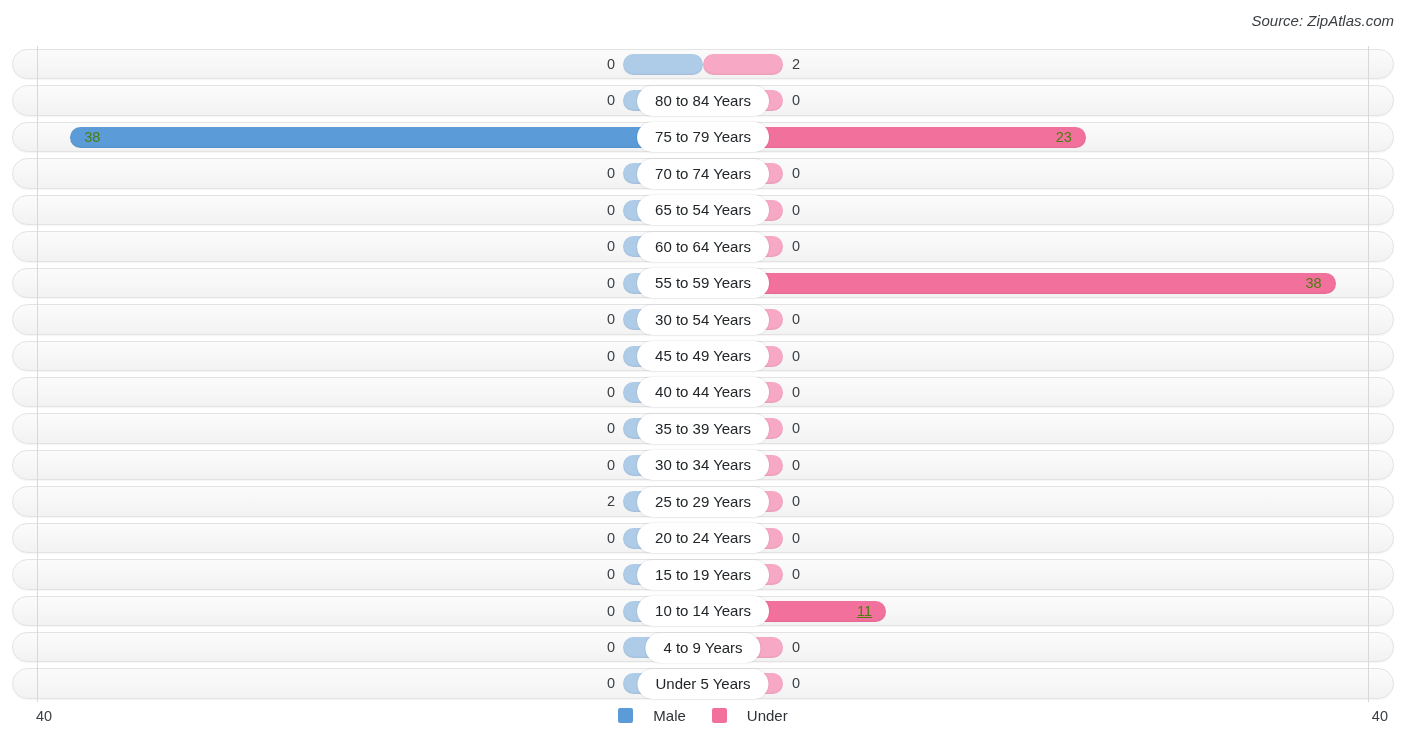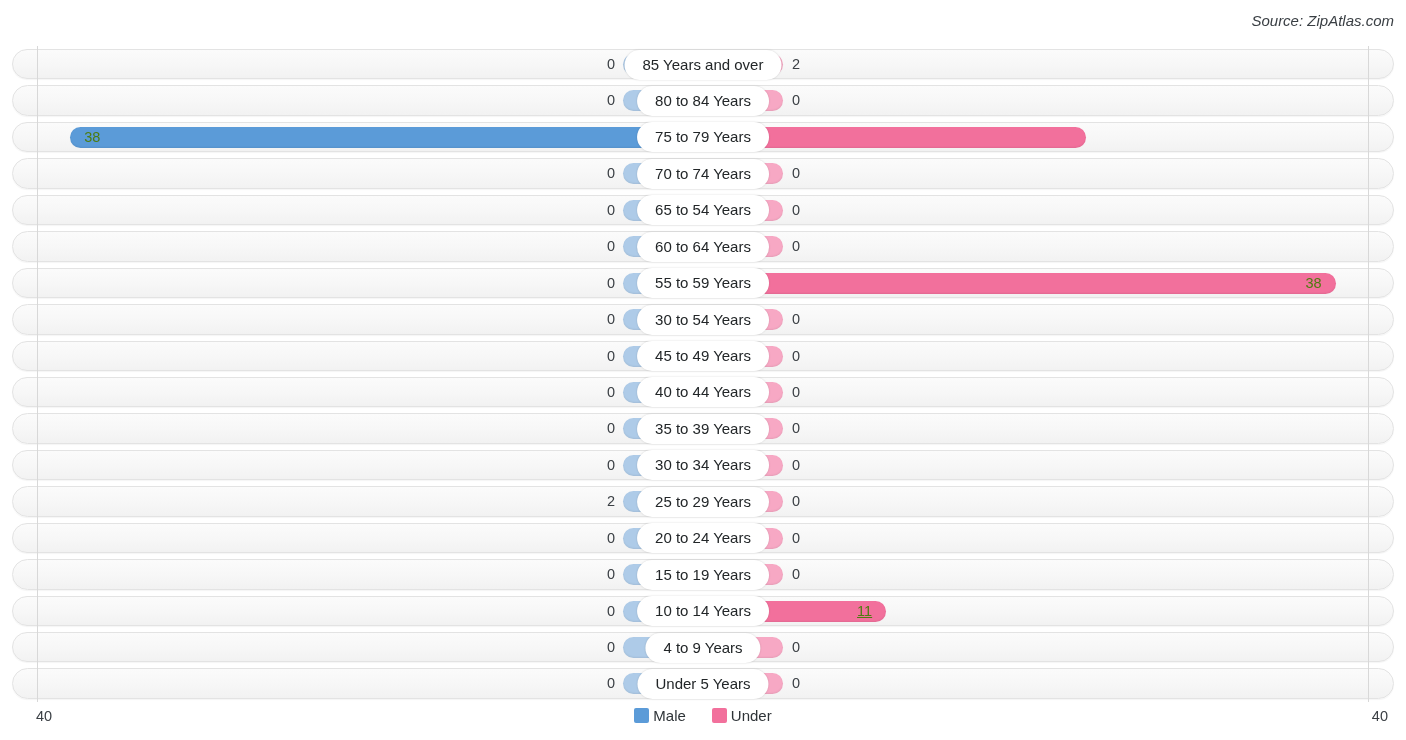--- a/index.html
+++ b/index.html
@@ -153,21 +153,21 @@
     left: 0; top: 5px;
     width: 1406px;
     display: flex;
     justify-content: center;
     align-items: center;
     gap: 26px;
   }
   .legend-item {
     display: flex;
     align-items: center;
-    gap: 4px;
+    gap: 20px;
     font-size: 15px;
     color: #2e3337;
   }
   .swatch {
     width: 15px; height: 15px;
     border-radius: 2px;
     display: inline-block;
   }
 </style>
 </head>
@@ -182,35 +182,35 @@
   <div id="plot">
     <div class="axis-line" id="axis-left"></div>
     <div class="axis-line" id="axis-right"></div>
     <div id="rows-container">
         <div class="row">
           <div class="row-shell"></div>
           <div class="bar male" style="left: 623px; width: 80px;"></div>
           <div class="bar female" style="left: 703px; width: 80px;"></div>
           <div class="val outside-left" style="left: 565px; width: 50px;">0</div>
           <div class="val outside-right" style="left: 792px; width: 50px;">2</div>
-          <div class="cat-pill">85 Years and over</div>
         </div>
         <div class="row">
           <div class="row-shell"></div>
           <div class="bar male" style="left: 623px; width: 80px;"></div>
           <div class="bar female" style="left: 703px; width: 80px;"></div>
           <div class="val outside-left" style="left: 565px; width: 50px;">0</div>
           <div class="val outside-right" style="left: 792px; width: 50px;">0</div>
           <div class="cat-pill">80 to 84 Years</div>
         </div>
         <div class="row">
           <div class="row-shell"></div>
           <div class="bar male hot" style="left: 70.3px; width: 632.7px;"></div>
           <div class="bar female hot" style="left: 703px; width: 382.95px;"></div>
           <div class="val inside inside-left" style="left: 70.3px; width: 632.7px;">38</div>
+          <div class="val inside inside-right" style="left: 703px; width: 382.95px;">23</div>
           <div class="cat-pill">75 to 79 Years</div>
         </div>
         <div class="row">
           <div class="row-shell"></div>
           <div class="bar male" style="left: 623px; width: 80px;"></div>
           <div class="bar female" style="left: 703px; width: 80px;"></div>
           <div class="val outside-left" style="left: 565px; width: 50px;">0</div>
           <div class="val outside-right" style="left: 792px; width: 50px;">0</div>
           <div class="cat-pill">70 to 74 Years</div>
         </div>

